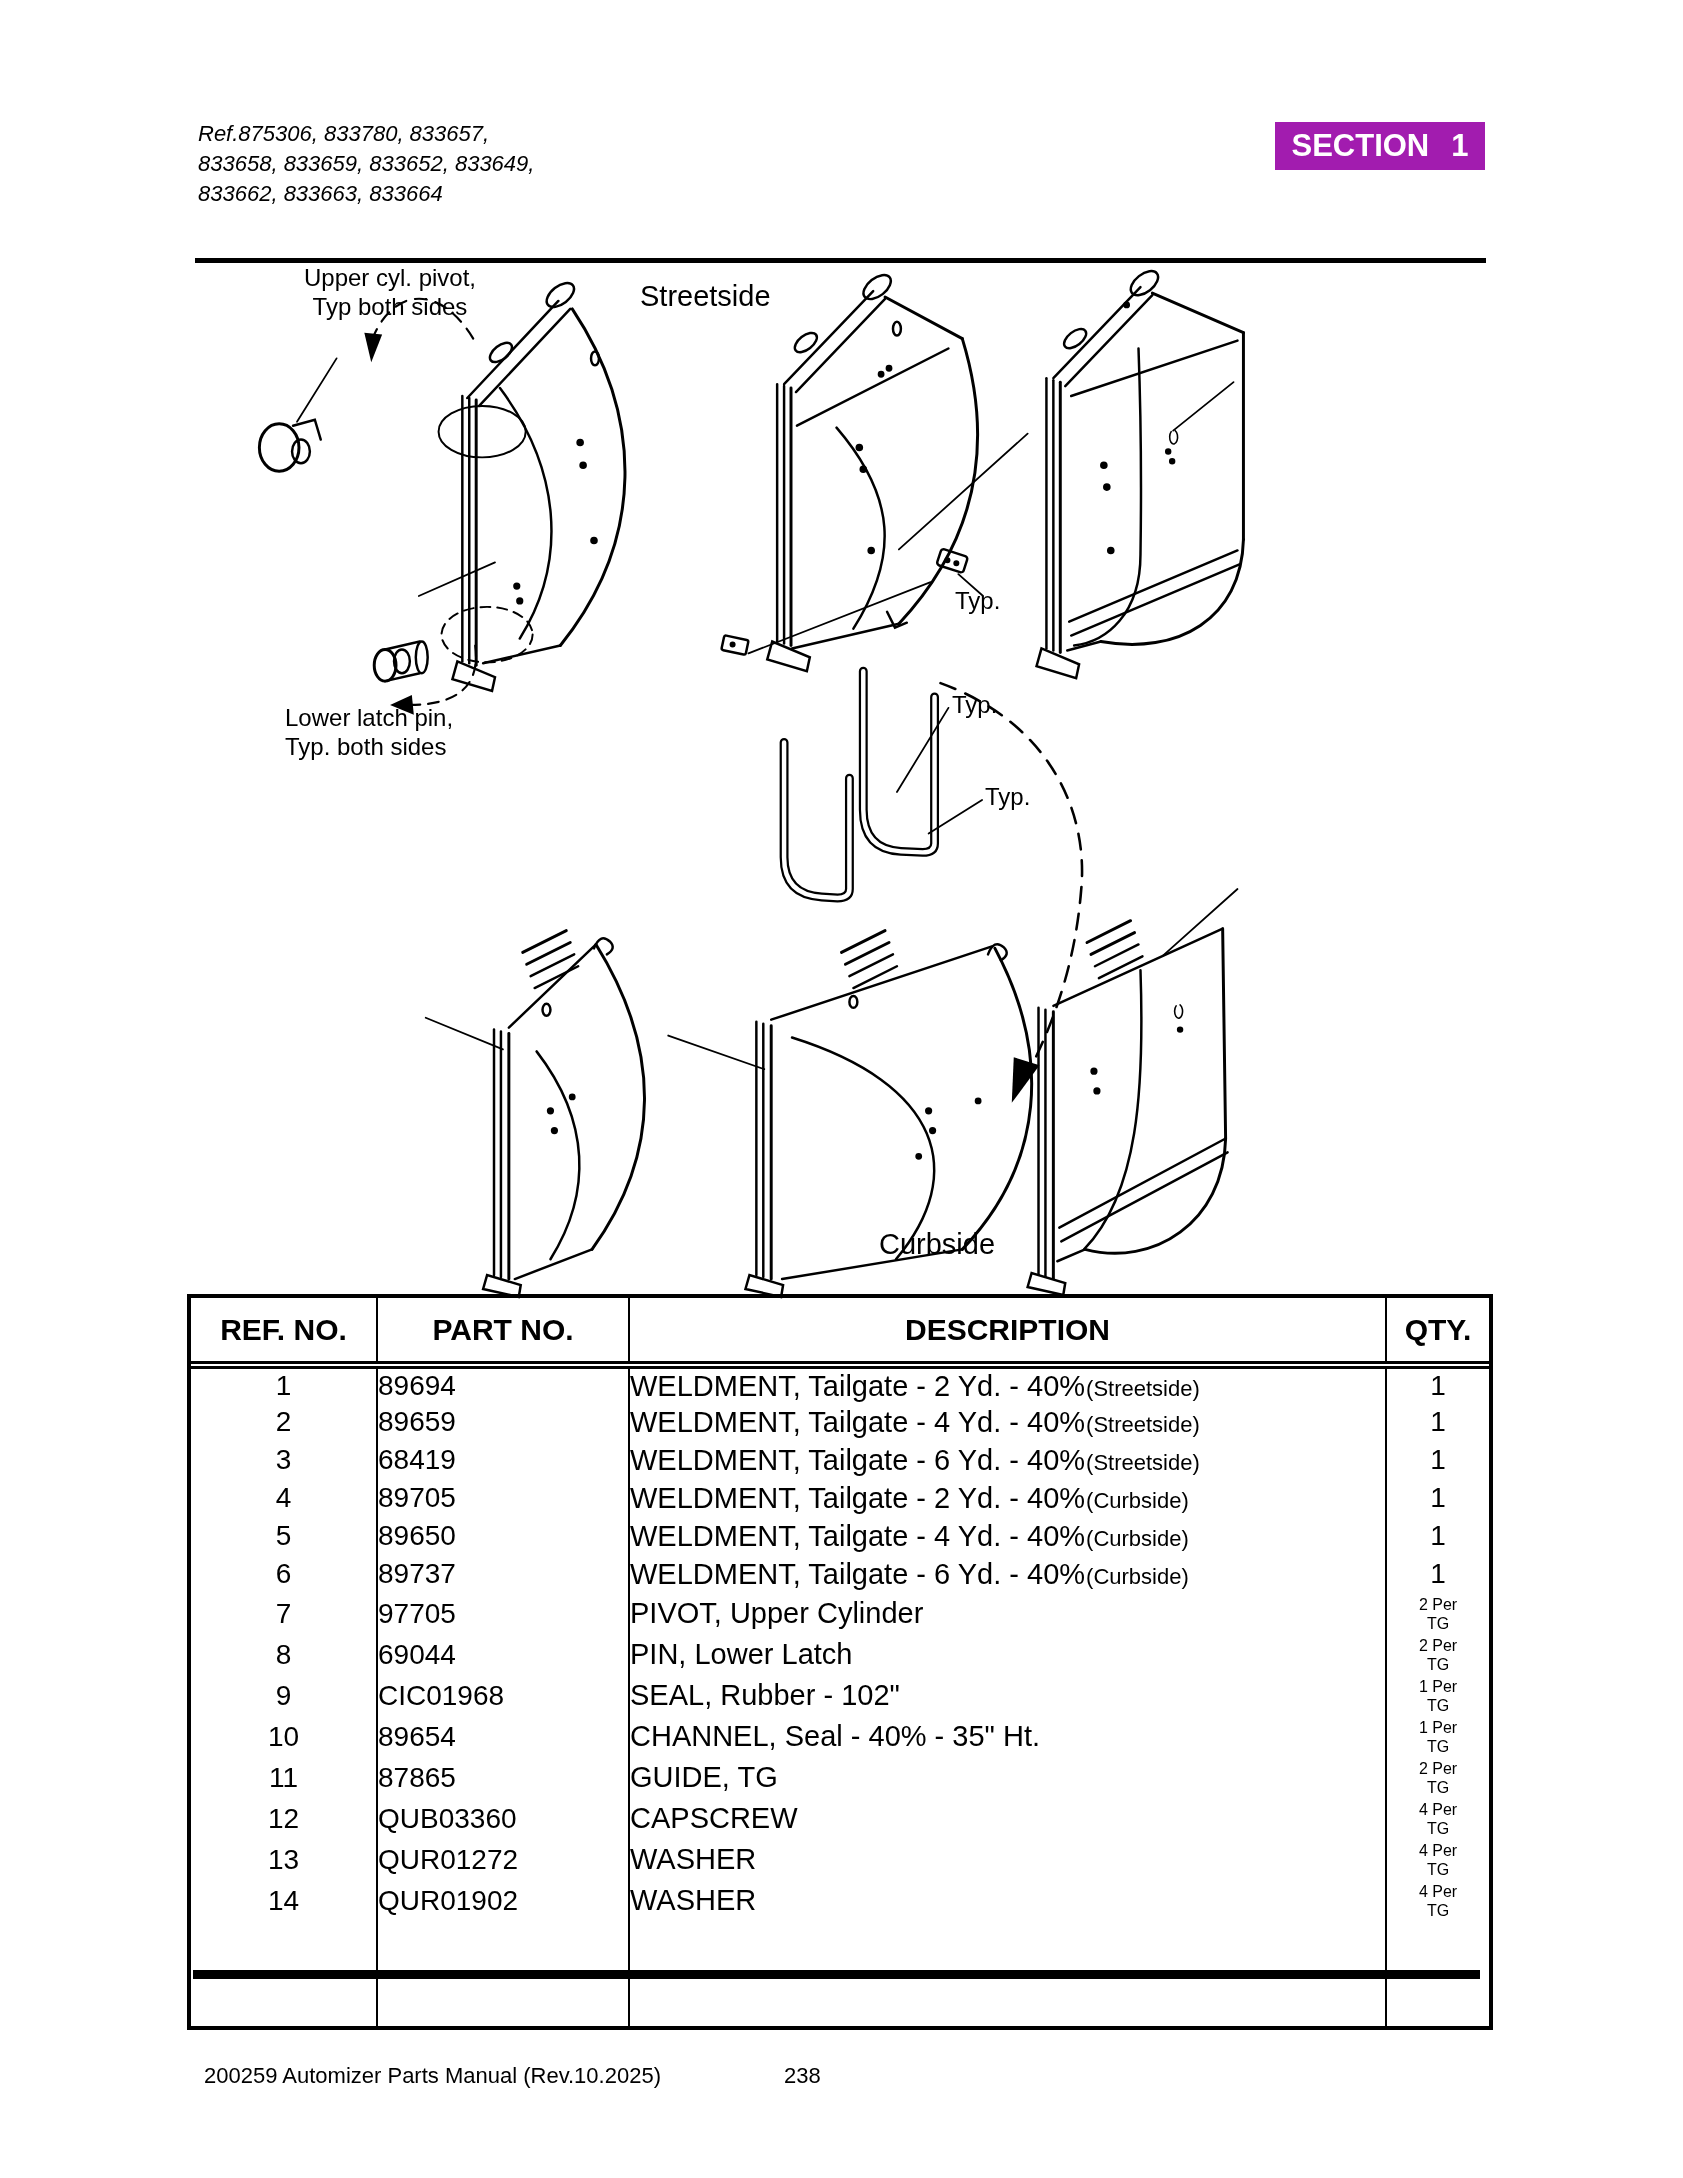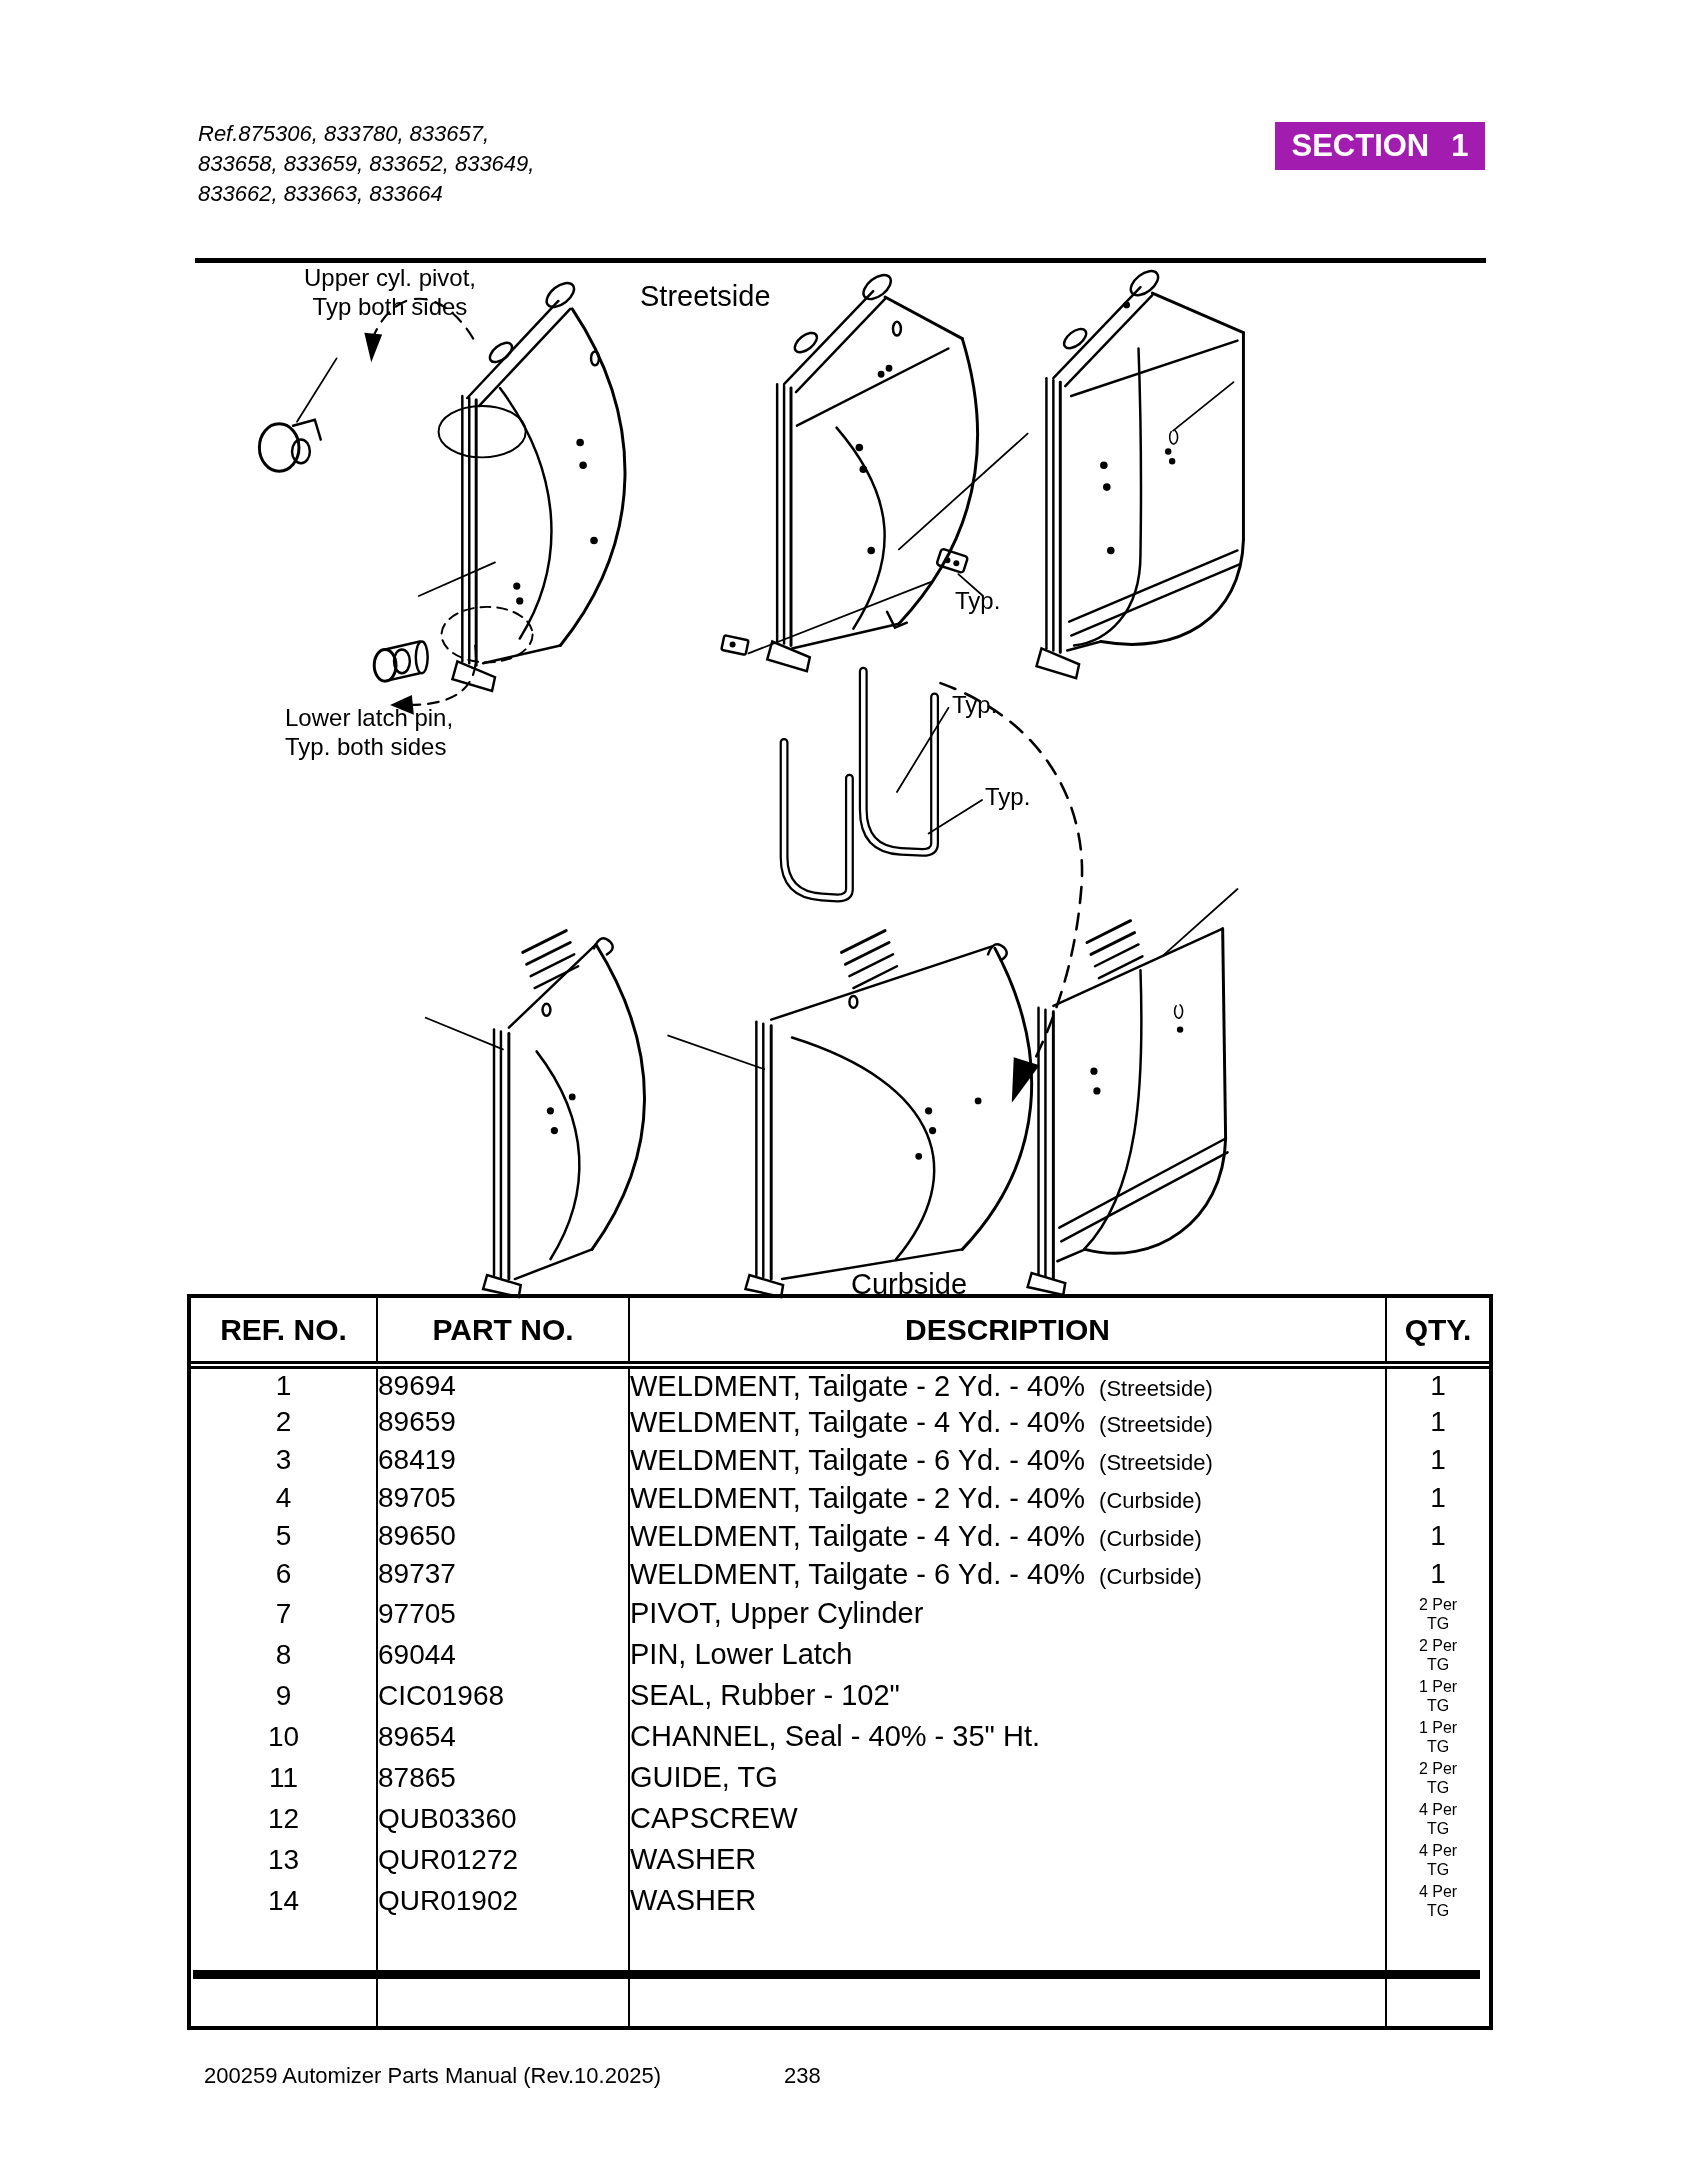--- a/index.html
+++ b/index.html
@@ -17,35 +17,35 @@
   .rule-bottom{left:193px;top:1970px;width:1287px;height:9px;background:#000;}
   
   .dlabel{font-size:24px;line-height:29px;}
   .dlabel-big{font-size:29px;}
   .lbl-upper-pivot{left:293px;top:263px;width:194px;text-align:center;}
   .lbl-streetside{left:640px;top:282px;}
   .lbl-lower-latch{left:285px;top:703px;}
   .lbl-typ1{left:955px;top:586px;}
   .lbl-typ2{left:952px;top:690px;}
   .lbl-typ3{left:985px;top:782px;}
-  .lbl-curbside{left:851px;top:1230px;margin-top:40px;}
+  .lbl-curbside{left:879px;top:1230px;}
   .diagram-svg{left:0;top:0;pointer-events:none;}
   
   .table-wrap{left:187px;top:1294px;width:1306px;height:736px;border:4px solid #000;box-sizing:border-box;}
   table.parts{border-collapse:collapse;width:100%;height:100%;table-layout:fixed;}
   table.parts th,table.parts td{border-right:2px solid #000;padding:0;vertical-align:middle;}
   table.parts th:last-child,table.parts td:last-child{border-right:none;}
   table.parts thead th{height:63px;font-size:30px;font-weight:bold;text-align:center;
     border-bottom:8px double #000;}
   tr.r-big{height:38px;}
   tr.r-small{height:41px;}
   td.c-ref{text-align:center;font-size:28px;}
   td.c-part{padding-left:15px;font-size:28px;}
   td.c-desc{padding-left:16px;font-size:29px;white-space:nowrap;}
-  td.c-desc .note{font-size:22px;margin-left:14px;}
+  td.c-desc .note{font-size:22px;margin-left:1px;}
   td.c-qty{text-align:center;}
   tr.r-big td.c-qty{font-size:28px;}
   tr.r-small td.c-qty{font-size:16px;line-height:19px;}
   td.c-qty div:empty{display:none;}
   
   .footer-left{left:204px;top:2063px;font-size:22px;}
   .footer-page{left:784px;top:2063px;font-size:22px;}
 </style>
 </head>
 <body>

